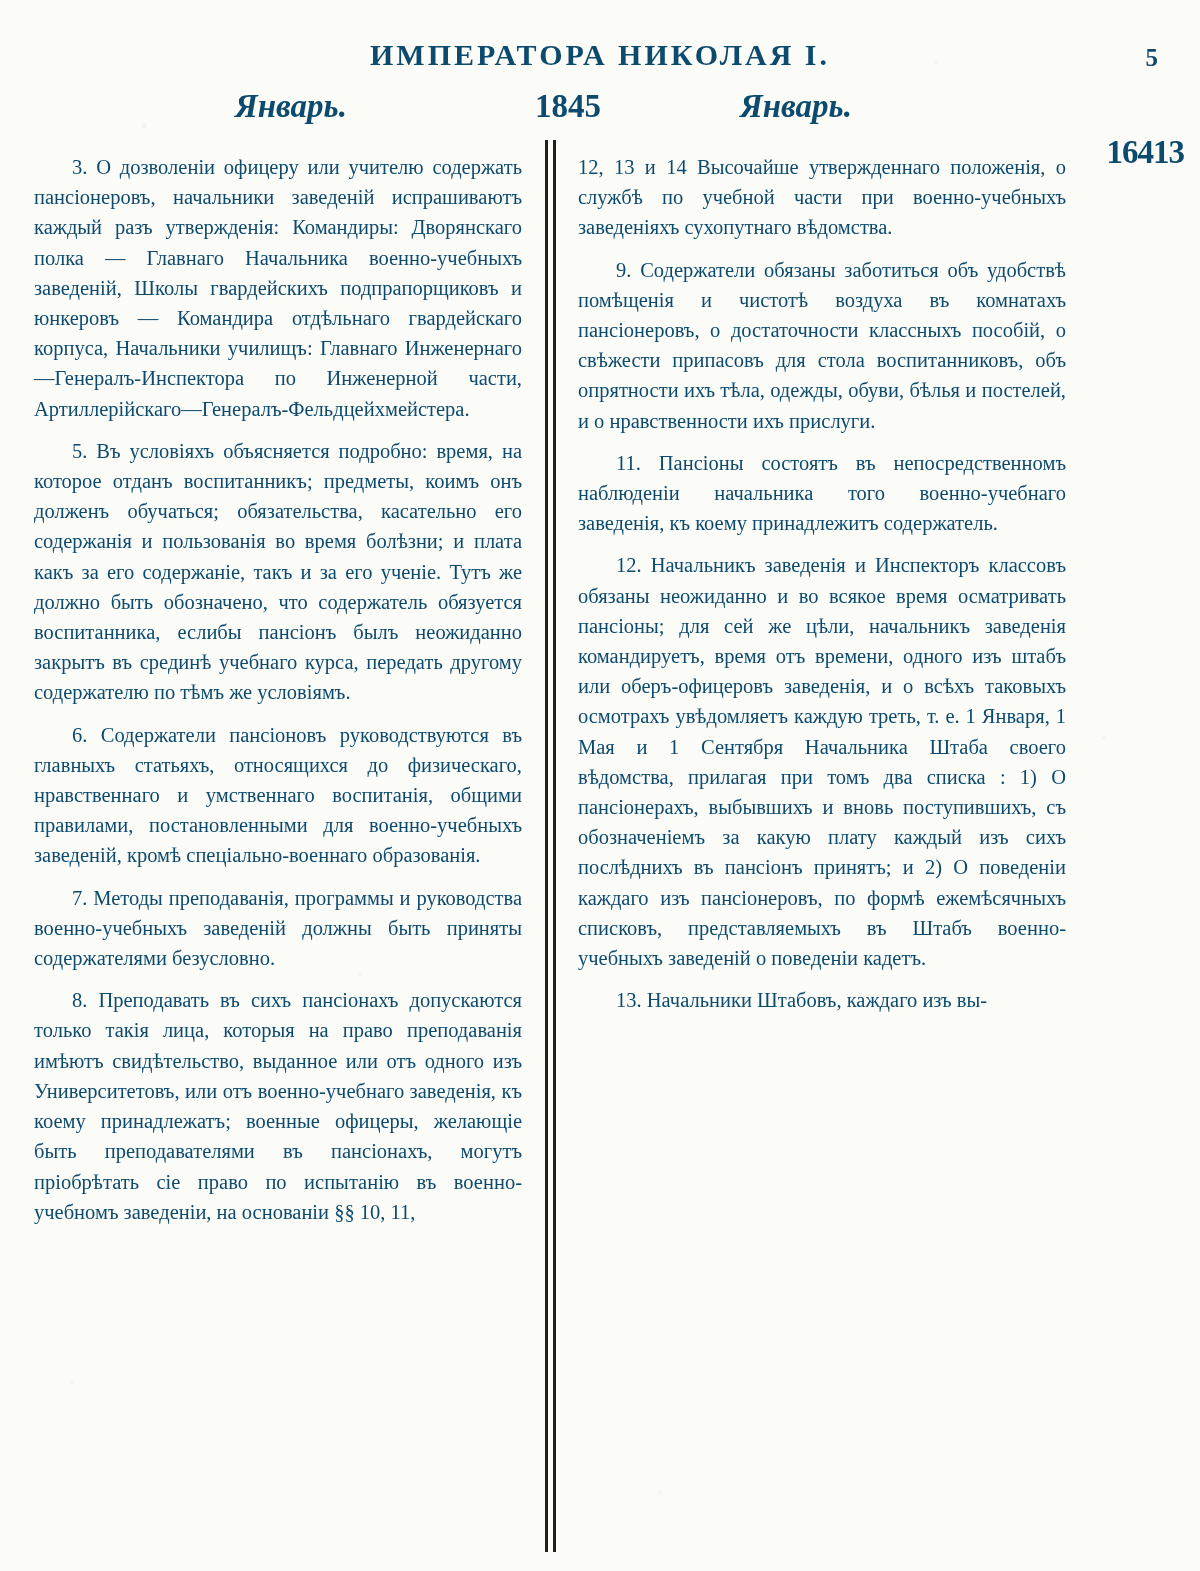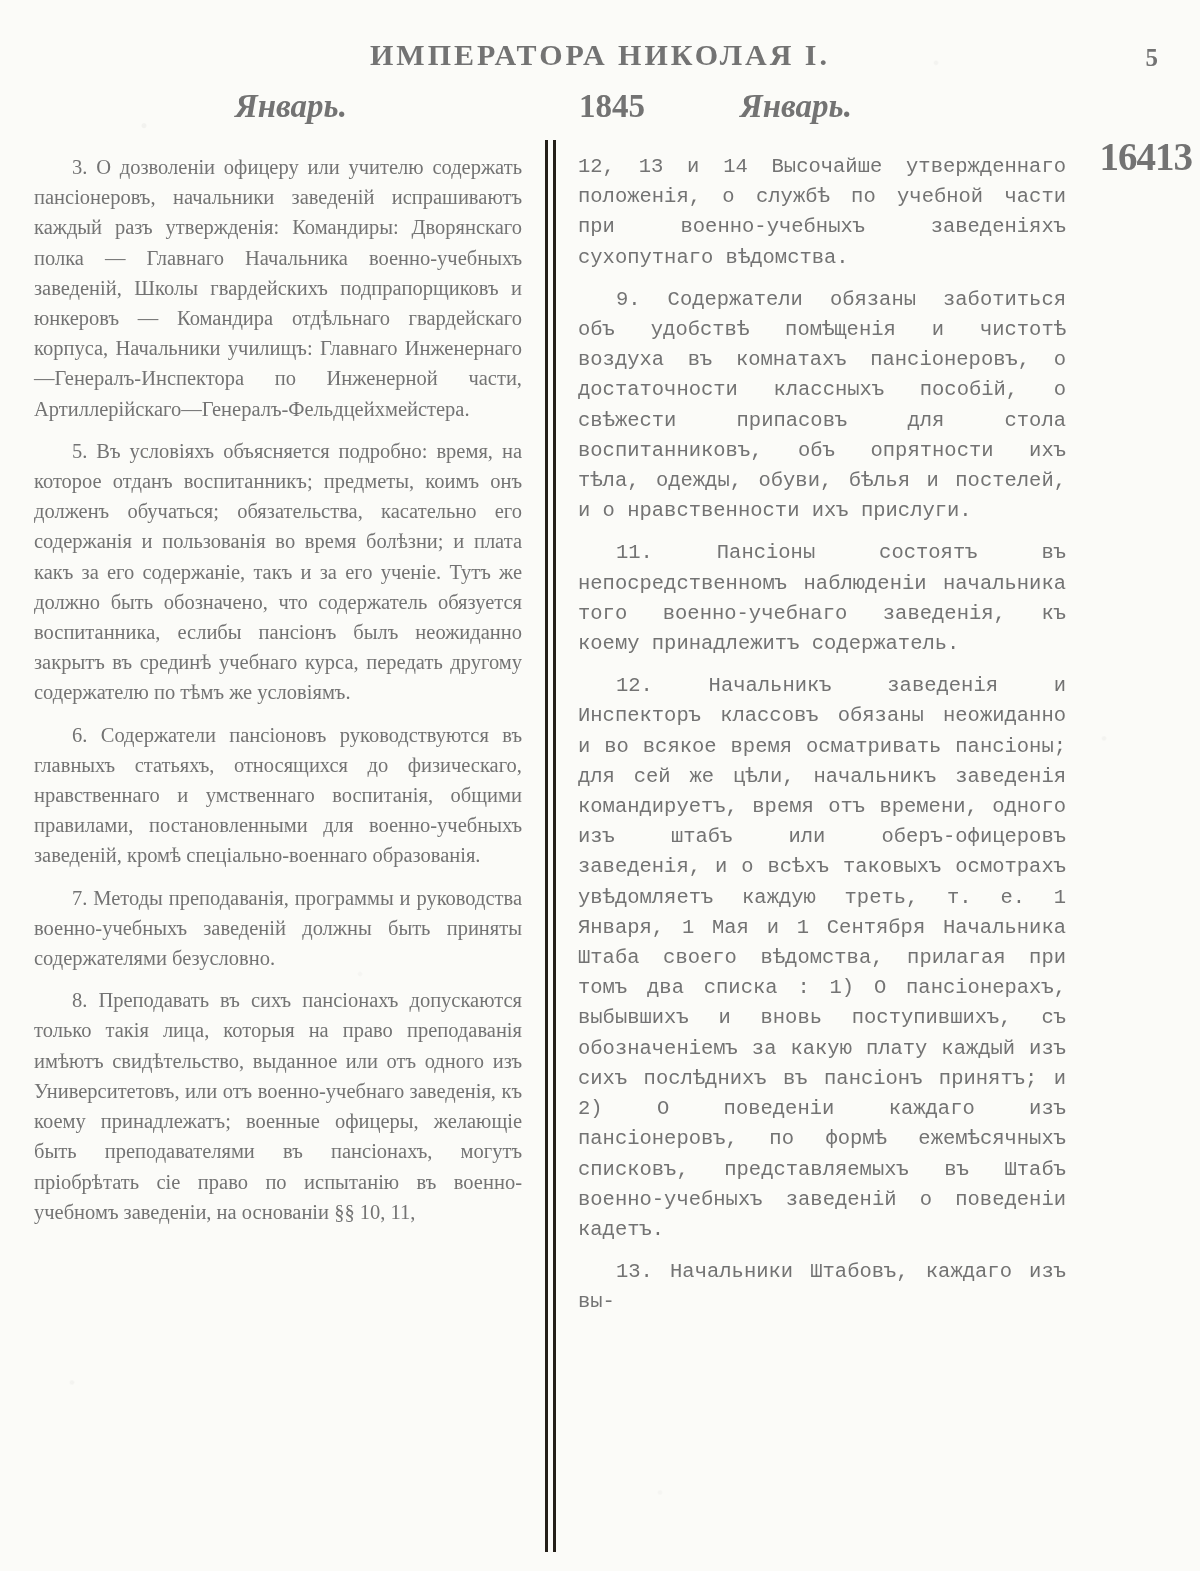--- a/index.html
+++ b/index.html
@@ -7,21 +7,21 @@
     padding: 0;
     background: #fdfdfb;
   }
   .page {
     position: relative;
     width: 1200px;
     height: 1571px;
     background: #fbfbf8;
     overflow: hidden;
     font-family: "Liberation Serif", serif;
-    color: #737373;
+    color: #0c4a6e;
   }
   
   .page::before {
     content: "";
     position: absolute;
     inset: 0;
     background:
       radial-gradient(circle at 12% 8%, rgba(0,0,0,0.035) 0 2px, transparent 3px),
       radial-gradient(circle at 78% 4%, rgba(0,0,0,0.03) 0 1.5px, transparent 3px),
       radial-gradient(circle at 30% 62%, rgba(0,0,0,0.025) 0 1.5px, transparent 3px),
@@ -60,32 +60,31 @@
     font-weight: bold;
   }
   .subhead .s-left {
     position: absolute;
     left: 175px;
   }
   .subhead .s-year {
     position: absolute;
     left: 475px;
     font-style: normal;
-    margin-left: 44px;
   }
   .subhead .s-right {
     position: absolute;
     left: 680px;
   }
 
   .doc-number {
     position: absolute;
     top: 134px;
-    right: 8px;
-    font-size: 39px;
+    right: 16px;
+    font-size: 33px;
     font-weight: bold;
     letter-spacing: -1px;
   }
 
   .rule-left {
     position: absolute;
     top: 140px;
     left: 545px;
     width: 3px;
     height: 1412px;
@@ -108,21 +107,20 @@
     text-align: justify;
     text-justify: inter-word;
   }
   .col-left {
     left: 22px;
     width: 512px;
   }
   .col-right {
     left: 566px;
     width: 512px;
-    font-family: Liberation Mono, monospace;
   }
   .col p {
     margin: 12px;
     text-indent: 38px;
   }
   .col p.cont {
     text-indent: 0;
   }
   .col p + p {
     margin-top: 0;

